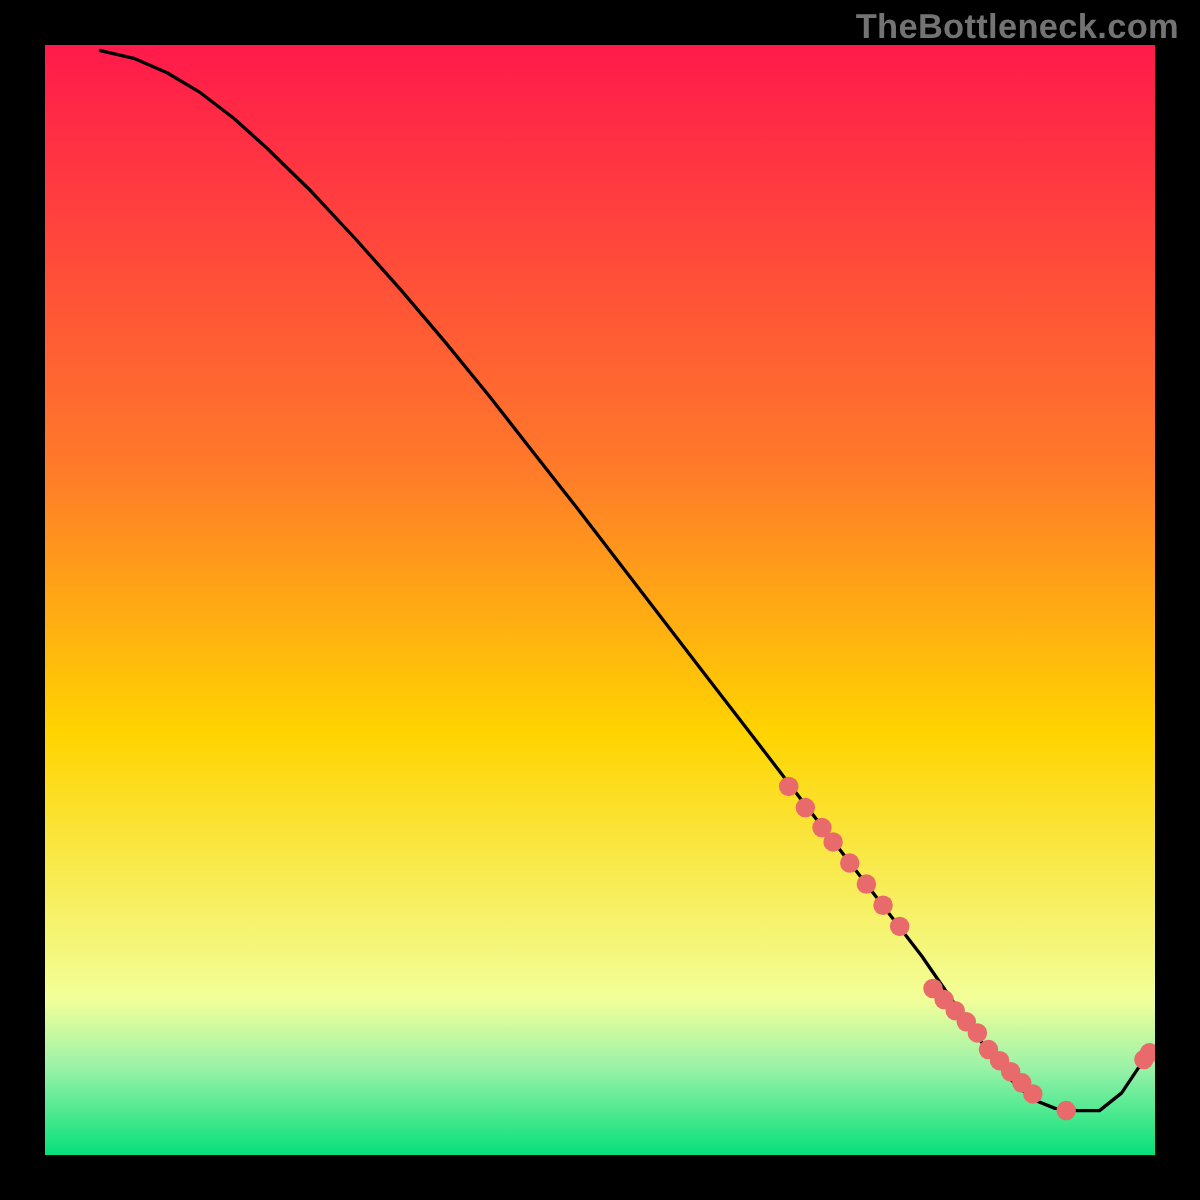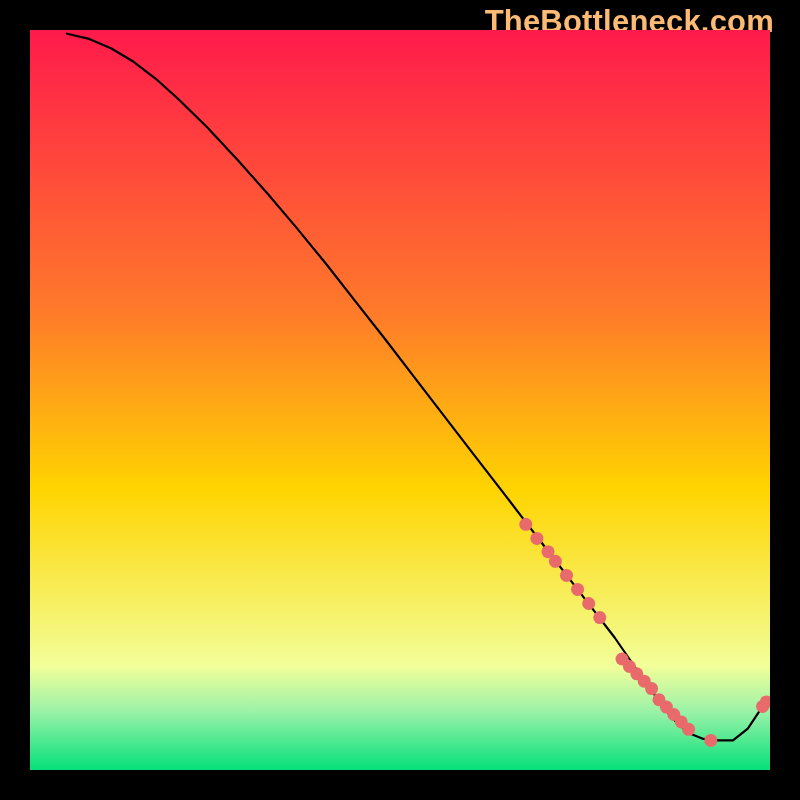--- a/index.html
+++ b/index.html
@@ -13,23 +13,23 @@
   }
   .stage {
     position: relative;
     width: 800px;
     height: 800px;
     background: #000;
   }
   .watermark {
     position: absolute;
     top: 4px;
-    right: 26px;
-    color: #fdba74;
-    font-size: 31px;
+    right: 14px;
+    color: #737373;
+    font-size: 23px;
     font-weight: 600;
     letter-spacing: 0.2px;
     user-select: none;
   }
   .plot {
     position: absolute;
     left: 30px;
     top: 30px;
     width: 740px;
     height: 740px;

